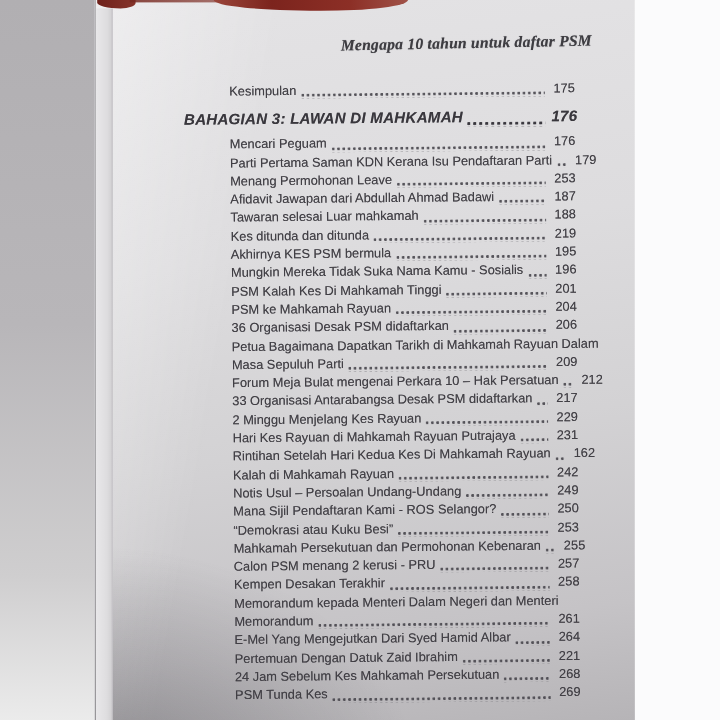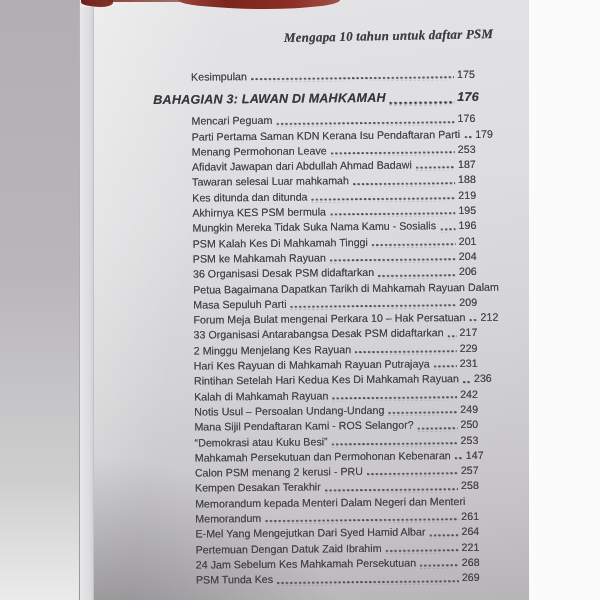--- a/index.html
+++ b/index.html
@@ -69,21 +69,21 @@
   .row { display: flex; align-items: baseline; height: 15.3px; }
   .row .lbl { white-space: nowrap; }
   .row .dots {
     flex: 1 1 auto; align-self: stretch; min-width: 8px;
     margin: 0 3px 0 4px;
     background-image: radial-gradient(circle at 1.2px 1.2px, rgba(70,68,75,0.9) 1px, rgba(70,68,75,0) 1.4px);
     background-size: 4.4px 4px;
     background-repeat: repeat-x;
     background-position: left 0 bottom 3px;
   }
-  .row .num { min-width: 26px; text-align: left; }
+  .row .num { min-width: 26px; text-align: center; }
 
   .row.pre { padding-left: 38px; font-size: 10.7px; margin-bottom: 7px; }
   .row.section {
     height: 18px; font-size: 12.6px; font-weight: 700; font-style: italic;
     color: #39373d; margin-bottom: 4px; letter-spacing: 0.2px;
   }
   .row.section .dots {
     background-image: radial-gradient(circle at 1.3px 1.3px, rgba(48,46,53,0.95) 1.15px, rgba(48,46,53,0) 1.55px);
     background-size: 5px 4px;
   }
@@ -195,21 +195,21 @@
     <span class="num">229</span>
   </div>
           <div class="row entry">
     <span class="lbl">Hari Kes Rayuan di Mahkamah Rayuan Putrajaya</span>
     <span class="dots"></span>
     <span class="num">231</span>
   </div>
           <div class="row entry">
     <span class="lbl">Rintihan Setelah Hari Kedua Kes Di Mahkamah Rayuan</span>
     <span class="dots"></span>
-    <span class="num">236</span>
+    <span class="num">162</span>
   </div>
           <div class="row entry">
     <span class="lbl">Kalah di Mahkamah Rayuan</span>
     <span class="dots"></span>
     <span class="num">242</span>
   </div>
           <div class="row entry">
     <span class="lbl">Notis Usul – Persoalan Undang-Undang</span>
     <span class="dots"></span>
     <span class="num">249</span>
@@ -220,21 +220,21 @@
     <span class="num">250</span>
   </div>
           <div class="row entry">
     <span class="lbl">“Demokrasi atau Kuku Besi”</span>
     <span class="dots"></span>
     <span class="num">253</span>
   </div>
           <div class="row entry">
     <span class="lbl">Mahkamah Persekutuan dan Permohonan Kebenaran</span>
     <span class="dots"></span>
-    <span class="num">147</span>
+    <span class="num">255</span>
   </div>
           <div class="row entry">
     <span class="lbl">Calon PSM menang 2 kerusi - PRU</span>
     <span class="dots"></span>
     <span class="num">257</span>
   </div>
           <div class="row entry">
     <span class="lbl">Kempen Desakan Terakhir</span>
     <span class="dots"></span>
     <span class="num">258</span>

